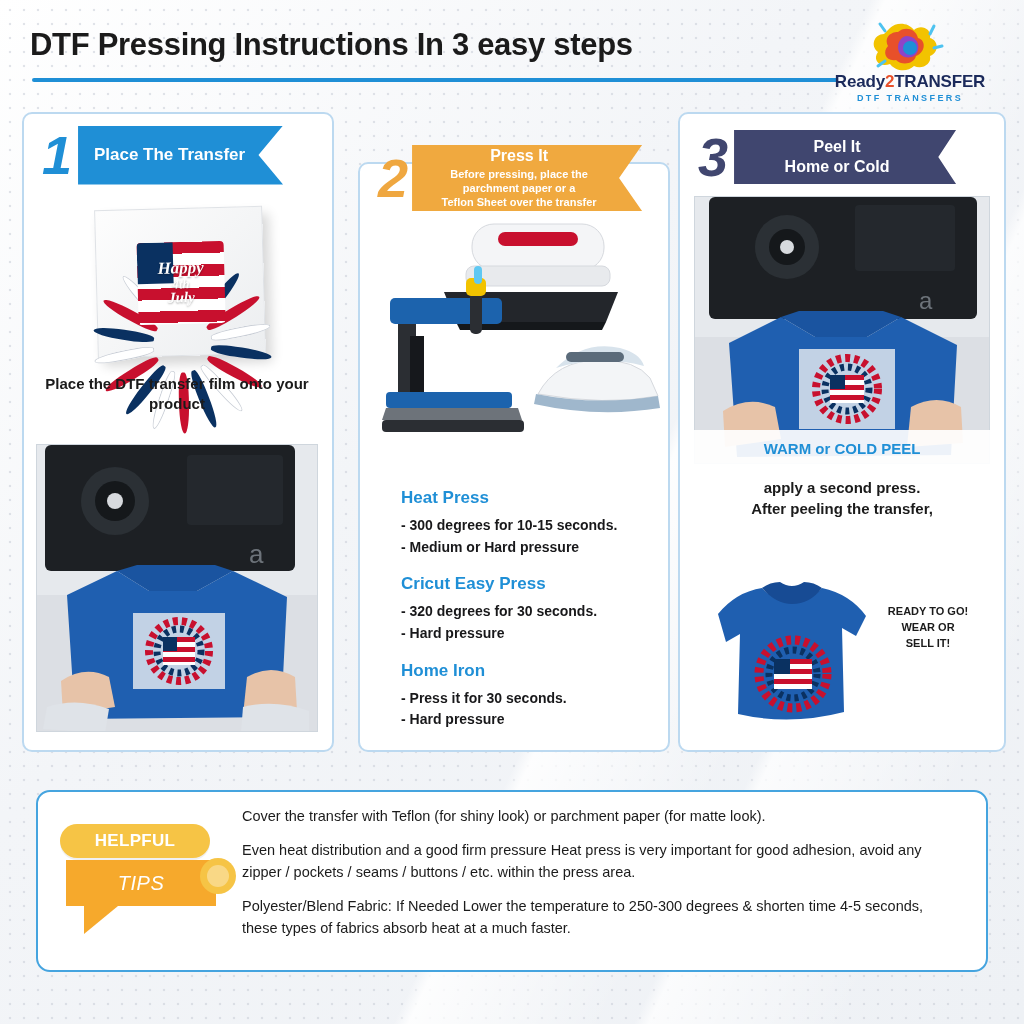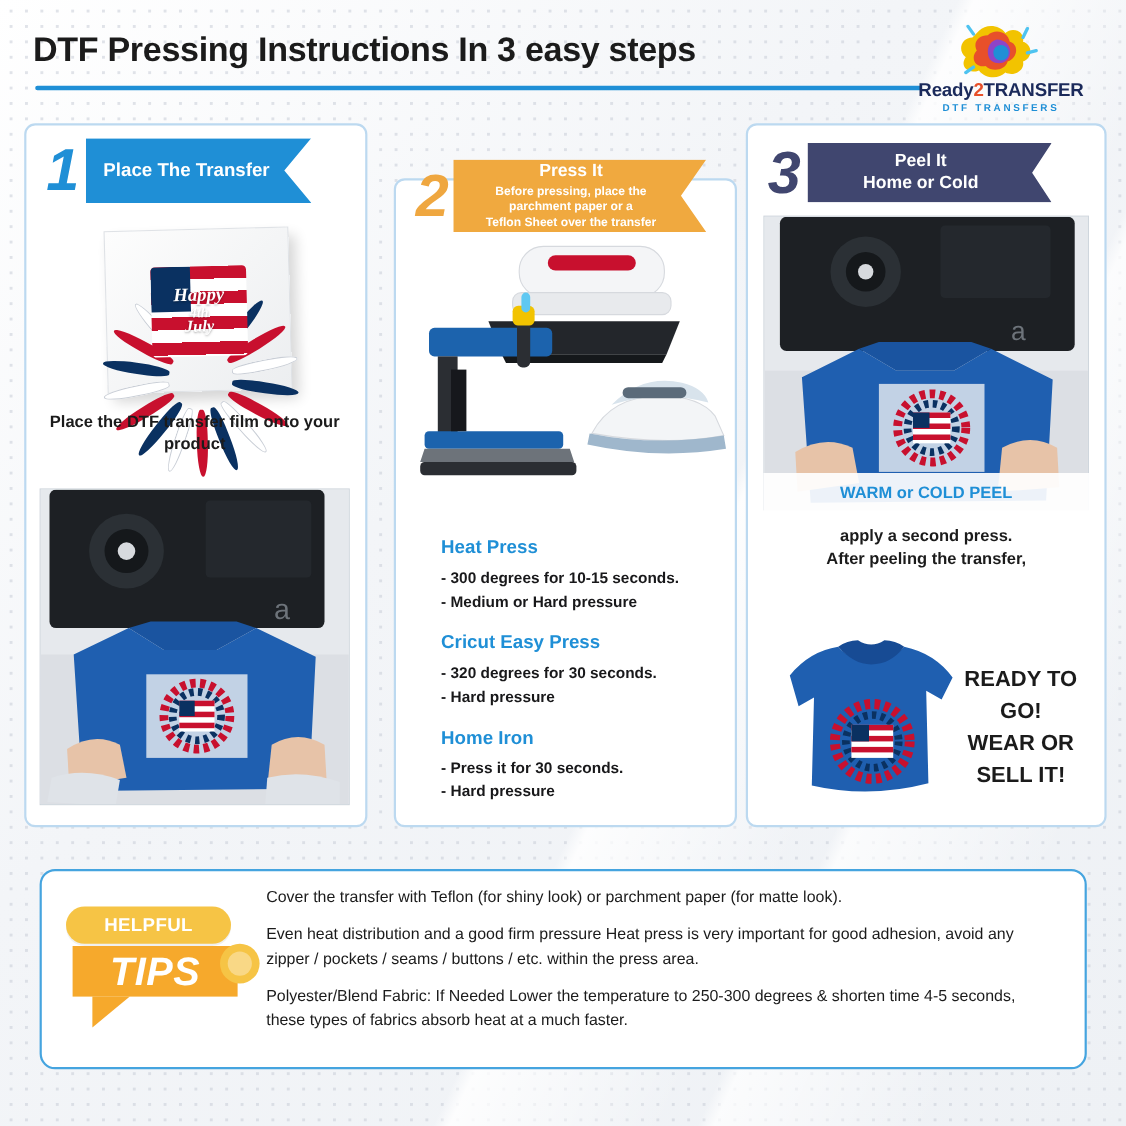--- a/index.html
+++ b/index.html
@@ -132,21 +132,21 @@
   }
   .cap3 {
     position:absolute; left:690px; top:478px; width:304px; text-align:center;
     font-size:15px; font-weight:700; color:#1b1b1b; line-height:1.38;
   }
   .folded {
     position:absolute; left:700px; top:570px; width:186px; height:160px;
   }
   .ready {
     position:absolute; left:860px; top:604px; width:136px;
-    font-size:20px; font-weight:800; color:#1b1b1b; line-height:1.45; text-align:center;
+    font-size:11px; font-weight:800; color:#1b1b1b; line-height:1.45; text-align:center;
   }
 
   
   #machines { left:370px; top:206px; width:290px; height:250px; }
 
   
   .settings { position:absolute; left:372px; top:488px; width:290px;margin-left:29px; }
   .set-h { font-size:17px; font-weight:800; color:#1f8fd6; margin-bottom:7px; }
   .set-l { font-size:14px; font-weight:700; color:#18181a; line-height:1.55; }
   .set-block { margin-bottom:16px; }
@@ -161,21 +161,21 @@
     position:absolute; left:0; top:8px; width:150px; height:34px;
     background:#f6c445; border-radius:17px;
     display:flex; align-items:center; justify-content:center;
     color:#ffffff; font-weight:800; font-size:17px; letter-spacing:0.3px;
     box-shadow:0 2px 0 rgba(0,0,0,0.06);
   }
   .tips-banner {
     position:absolute; left:6px; top:44px; width:150px; height:46px;
     background:#f6a92c;
     display:flex; align-items:center; justify-content:center;
-    color:#ffffff; font-weight:700; font-size:36px; font-style:italic;
+    color:#ffffff; font-weight:400; font-size:20px; font-style:italic;
     letter-spacing:0.5px;
   }
   .tips-tail {
     position:absolute; left:24px; top:90px; width:0; height:0;
     border-left:34px solid #f6a92c; border-bottom:28px solid transparent;
   }
   .sun {
     position:absolute; left:140px; top:42px; width:36px; height:36px;
     border-radius:50%; background:#f6c445;
   }

